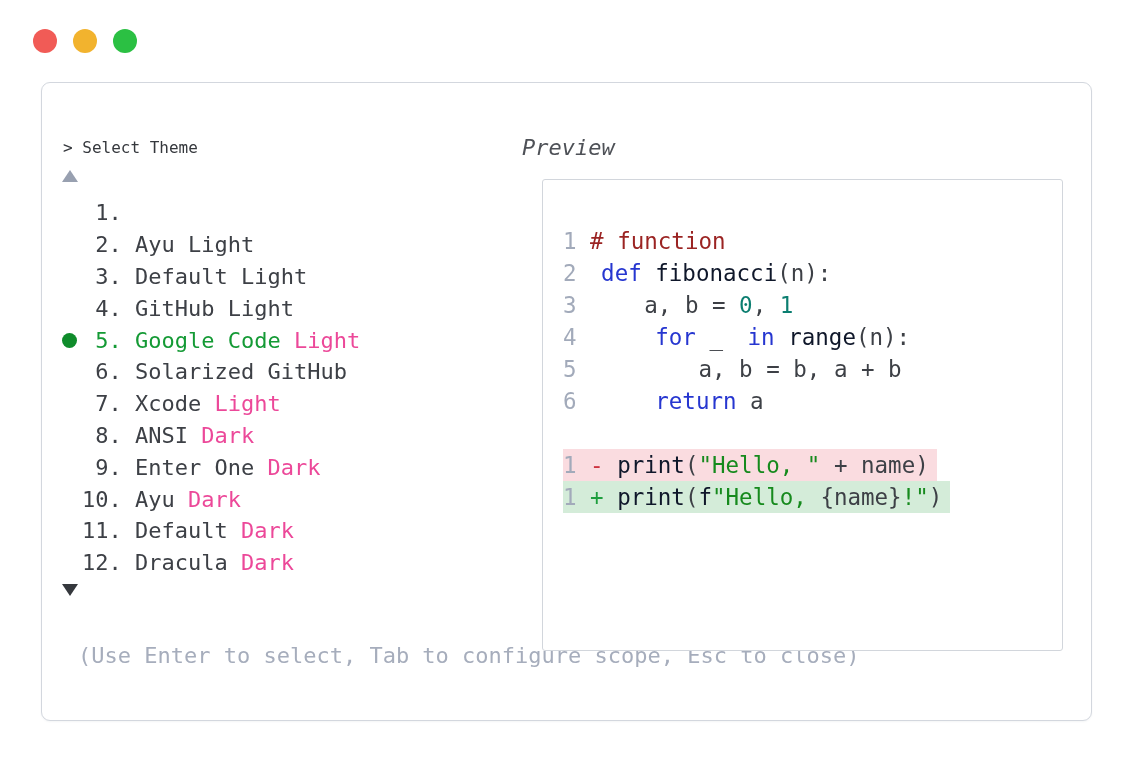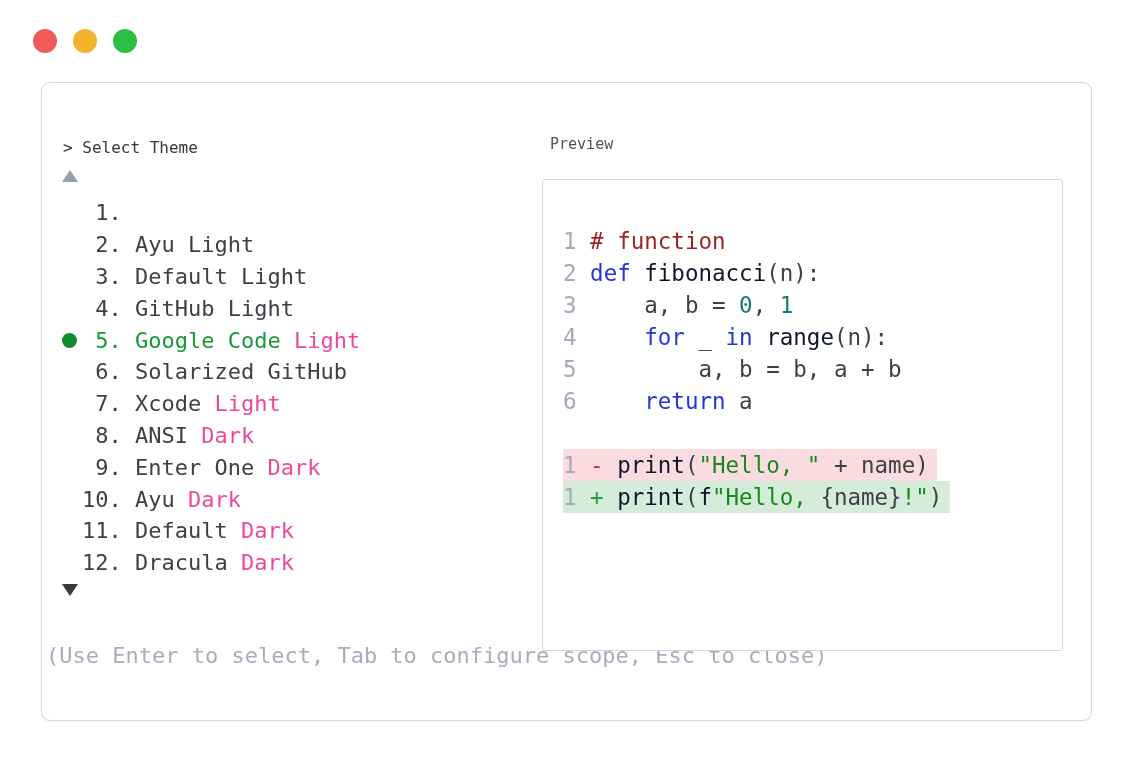--- a/index.html
+++ b/index.html
@@ -41,41 +41,41 @@
     display:flex;align-items:center;height:31.8px;
     font-size:22px;white-space:pre;color:#3d4046;cursor:default;
   }
   .marker{width:26px;display:flex;align-items:center;justify-content:center;}
   .dot{width:15px;height:15px;border-radius:50%;background:#0f8c2b;}
   .tnum{display:inline-block;width:3ch;text-align:right;}
   .trow.selected .tnum,.trow.selected .tmain{color:#149a35;}
   .tsuffix{color:#ec4899;}
   
   .footer-hint{
-    position:absolute;left:4px;top:560px;
+    position:absolute;left:36px;top:560px;
     font-size:22px;color:#a6adbc;white-space:pre;
   }
   
   .preview-label{
-    position:absolute;left:508px;top:52px;
-    font-size:15px;color:#4e5157;white-space:pre;
+    position:absolute;left:480px;top:52px;
+    font-size:22px;color:#4e5157;white-space:pre;font-style:italic;
   }
   .preview-box{
     position:absolute;left:500px;top:96px;width:521px;height:472px;
     border:1.5px solid #d2d6dc;border-radius:3px;background:#ffffff;
     box-sizing:border-box;overflow:hidden;
   }
   .code{padding:45px 0 0 20px;}
   .code-line{
     min-height:32px;line-height:32px;font-size:22.5px;
     white-space:pre;color:#3d4046;
   }
   .ln{color:#a2aaba;}
   .tok-comment{color:#9b2423;}
-  .tok-kw{color:#2636d0;}
+  .tok-kw{color:#2636d0;margin-left:11px;}
   .tok-fn{color:#0f172a;}
   .tok-num{color:#0b7e70;}
   .tok-str{color:#168a1d;}
   .tok-del{color:#cc3340;}
   .tok-add{color:#1e9e3e;}
   .tok-plain{color:#3d4046;}
   .diffwrap{display:inline-block;padding-right:8px;}
   .diffwrap.del{background:#fadce0;}
   .diffwrap.add{background:#d4ecd9;}
 </style>

